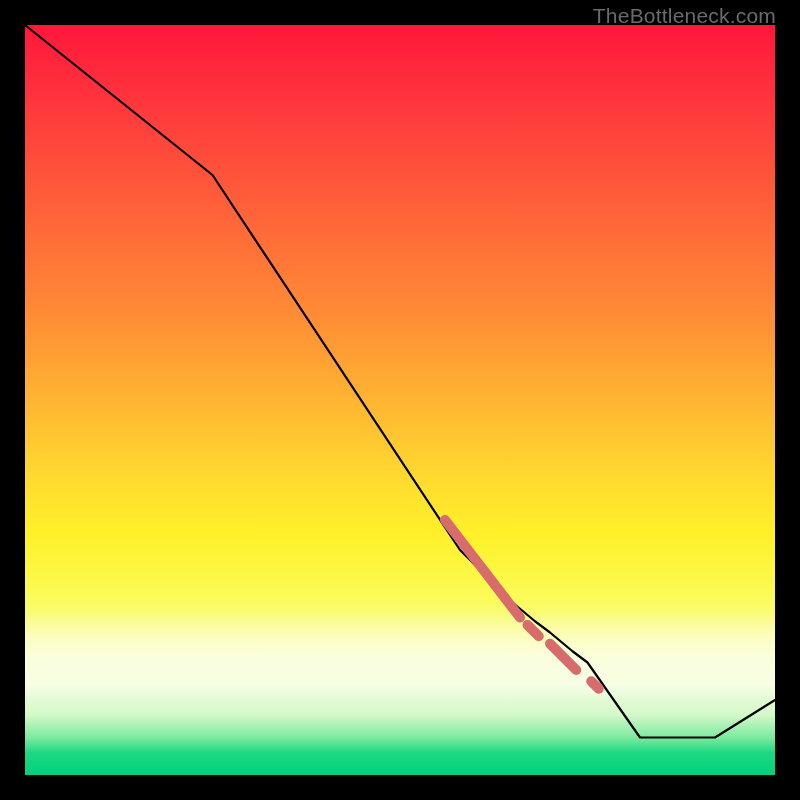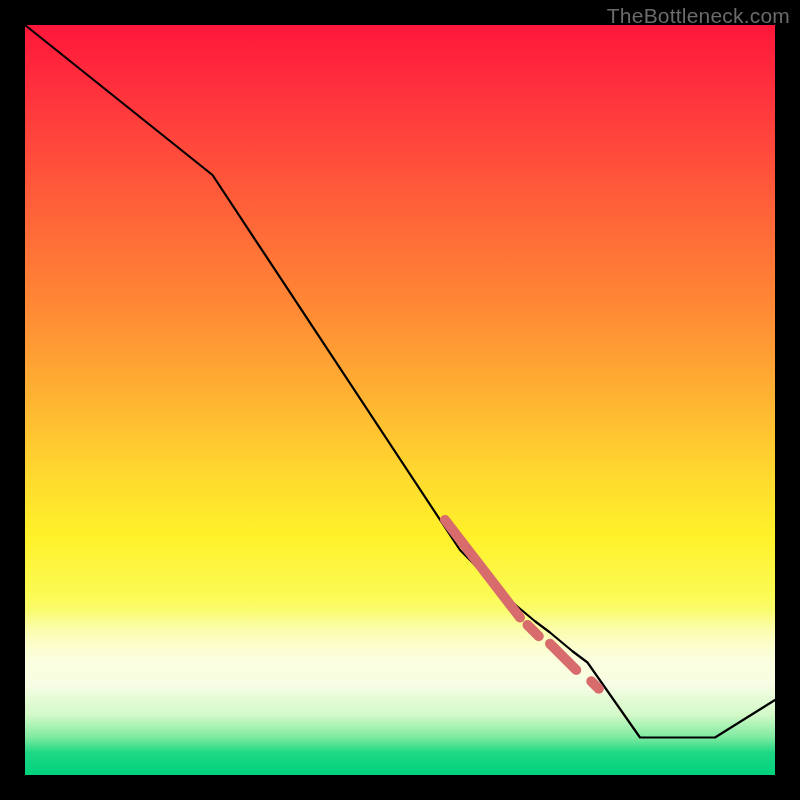--- a/index.html
+++ b/index.html
@@ -66,21 +66,21 @@
   svg.curve {
     position: absolute;
     inset: 0;
     width: 100%;
     height: 100%;
     overflow: visible;
   }
   .watermark {
     position: absolute;
     top: 4px;
-    right: 10px;
+    right: 24px;
     color: #6b6b6b;
     font-size: 21px;
     letter-spacing: 0.2px;
     user-select: none;
   }
 </style>
 </head>
 <body>
 
 <div class="stage">

